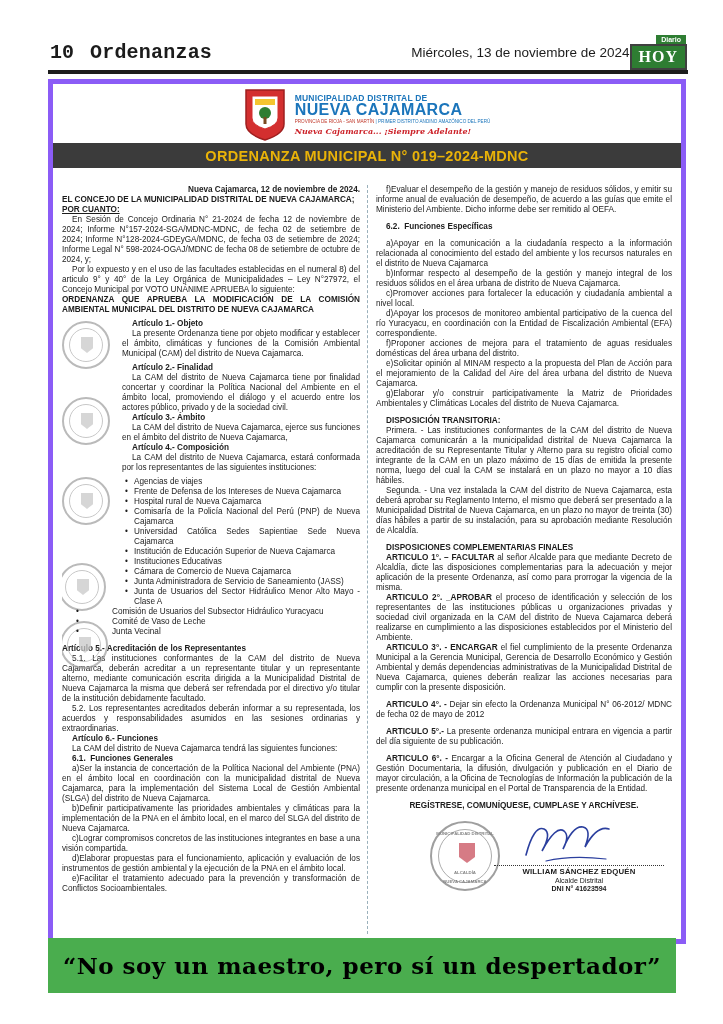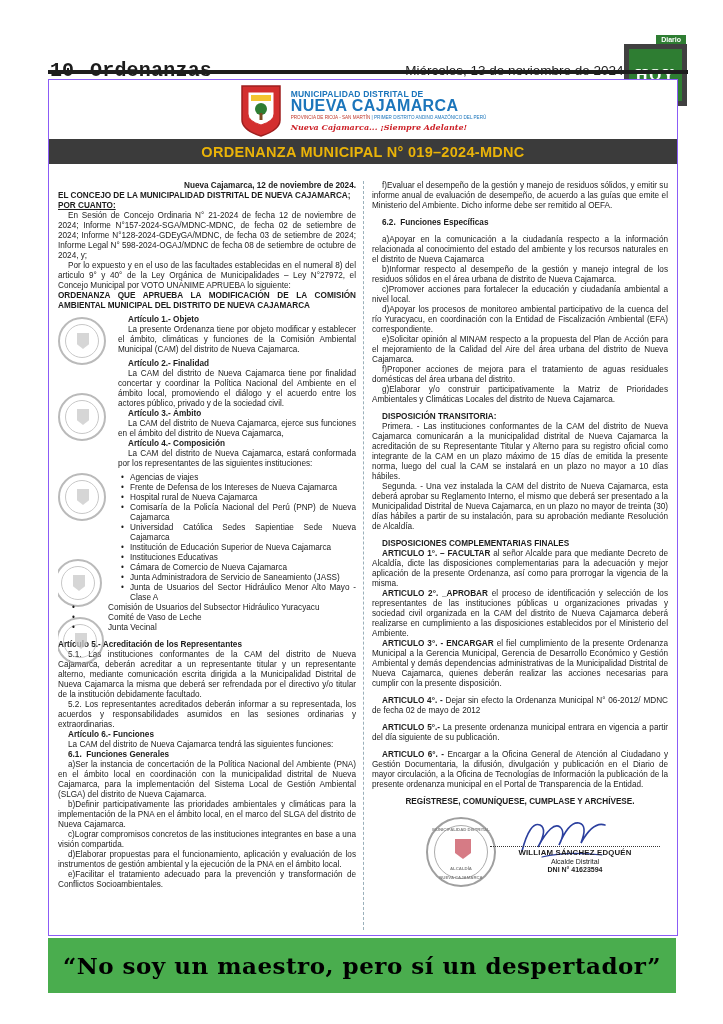--- a/index.html
+++ b/index.html
@@ -9,25 +9,25 @@
   
   .header{position:absolute;top:34px;left:50px;right:36px;display:flex;align-items:center;}
   .hdr-left{display:flex;align-items:baseline;gap:16px;font-family:Liberation Mono, monospace;}
   .hdr-num{font-size:20px;font-weight:bold;}
   .hdr-section{font-size:20px;font-weight:bold;letter-spacing:.2px;}
   .hdr-right{margin-left:auto;display:flex;align-items:center;}
   .hdr-date{font-size:13.5px;}
   .hoy{display:flex;flex-direction:column;align-items:flex-end;}
   .hoy-tab{background:#2e7d32;color:#fff;font-size:7px;font-weight:bold;padding:0 5px;line-height:9px;border:1px solid #fff;border-bottom:none;}
   .hoy-main{background:#2e7d32;color:#fff;font-weight:bold;font-family:"Liberation Serif",serif;
-            font-size:16px;line-height:20px;padding:16px 7px;letter-spacing:1px;border:5px solid #404040;}
+            font-size:16px;line-height:20px;padding:1px 7px;letter-spacing:1px;border:2px solid #404040;}
   .rule{position:absolute;top:70px;left:48px;width:640px;height:4px;background:#1d1d1d;}
 
   
-  .doc{position:absolute;top:79px;left:48px;width:628px;height:855px;border:1px solid #8b5cf6;background:#fff;}
+  .doc{position:absolute;top:79px;left:48px;width:628px;height:855px;border:5px solid #8b5cf6;background:#fff;}
 
   
   .masthead{height:57px;display:flex;align-items:center;justify-content:center;gap:9px;padding-top:2px;}
   .shield{flex:0 0 auto;}
   .mh-text{display:flex;flex-direction:column;line-height:1.05;}
   .mh-line1{color:#1b75bb;font-weight:bold;font-size:8.5px;letter-spacing:.2px;}
   .mh-line2{color:#1b75bb;font-weight:bold;font-size:16px;letter-spacing:.4px;}
   .mh-line3{font-size:4.6px;margin-top:1px;white-space:nowrap;}
   .mh-line3 .a{color:#c0392b;} .mh-line3 .b2{color:#1b75bb;}
   .mh-slogan{color:#cc2229;font-family:"DejaVu Serif",serif;font-style:italic;font-weight:bold;font-size:8px;margin-top:2px;}
@@ -66,21 +66,21 @@
   
   .sig{position:relative;height:88px;margin-top:6px;}
   .sig-stamp{position:absolute;left:54px;top:4px;width:70px;height:70px;border-radius:50%;
              border:2px solid #8f8f8f;box-sizing:border-box;opacity:.85;}
   .sig-stamp::before{content:"";position:absolute;inset:6px;border-radius:50%;border:1px solid #9d9d9d;}
   .sig-stamp-txt{position:absolute;width:100%;text-align:center;font-size:4.3px;color:#6e6e6e;font-weight:bold;}
   .st-top{top:8px;} .st-mid{top:47px;} .st-bot{top:56px;}
   .sig-crest{position:absolute;left:27px;top:20px;width:16px;height:20px;background:#b23;opacity:.7;
         clip-path:polygon(0 0,100% 0,100% 70%,50% 100%,0 70%);}
   .sig-script{position:absolute;left:140px;top:0;}
-  .sig-lines{position:absolute;left:118px;top:33px;width:170px;text-align:center;}
+  .sig-lines{position:absolute;left:118px;top:48px;width:170px;text-align:center;}
   .sig-dots{border-top:1.5px dotted #333;margin-bottom:1px;}
   .sig-name{font-size:7.8px;font-weight:bold;letter-spacing:.2px;}
   .sig-title{font-size:7px;}
   .sig-dni{font-size:7px;font-weight:bold;}
 
   
   .quote{position:absolute;top:938px;left:48px;width:628px;height:55px;background:#4aad4e;
          color:#000000;display:flex;align-items:center;justify-content:center;
          font-family:"DejaVu Serif",serif;font-weight:bold;font-size:23px;letter-spacing:.5px;}
 </style>
@@ -181,22 +181,22 @@
       </div>
 
       <div class="col col-right">
         <div>
             <div class="para">f)Evaluar el desempeño de la gestión y manejo de residuos sólidos, y emitir su informe anual de evaluación de desempeño, de acuerdo a las guías que emite el Ministerio del Ambiente. Dicho informe debe ser remitido al OEFA.</div>
             <div class="para b gap2">6.2.&nbsp; Funciones Específicas</div>
             <div class="para gap2">a)Apoyar en la comunicación a la ciudadanía respecto a la información relacionada al conocimiento del estado del ambiente y los recursos naturales en el distrito de Nueva Cajamarca</div>
             <div class="para">b)Informar respecto al desempeño de la gestión y manejo integral de los residuos sólidos en el área urbana de distrito de Nueva Cajamarca.</div>
             <div class="para">c)Promover acciones para fortalecer la educación y ciudadanía ambiental a nivel local.</div>
             <div class="para">d)Apoyar los procesos de monitoreo ambiental participativo de la cuenca del río Yuracyacu, en coordinación con la Entidad de Fiscalización Ambiental (EFA) correspondiente.</div>
+            <div class="para">f)Proponer acciones de mejora para el tratamiento de aguas residuales domésticas del área urbana del distrito.</div>
             <div class="para">e)Solicitar opinión al MINAM respecto a la propuesta del Plan de Acción para el mejoramiento de la Calidad del Aire del área urbana del distrito de Nueva Cajamarca.</div>
-            <div class="para">f)Proponer acciones de mejora para el tratamiento de aguas residuales domésticas del área urbana del distrito.</div>
             <div class="para">g)Elaborar y/o construir participativamente la Matriz de Prioridades Ambientales y Climáticas Locales del distrito de Nueva Cajamarca.</div>
             <div class="para b gap2">DISPOSICIÓN TRANSITORIA:</div>
             <div class="para">Primera. - Las instituciones conformantes de la CAM del distrito de Nueva Cajamarca comunicarán a la municipalidad distrital de Nueva Cajamarca la acreditación de su Representante Titular y Alterno para su registro oficial como integrante de la CAM en un plazo máximo de 15 días de emitida la presente norma, luego del cual la CAM se instalará en un plazo no mayor a 10 días hábiles.</div>
             <div class="para">Segunda. - Una vez instalada la CAM del distrito de Nueva Cajamarca, esta deberá aprobar su Reglamento Interno, el mismo que deberá ser presentado a la Municipalidad Distrital de Nueva Cajamarca, en un plazo no mayor de treinta (30) días hábiles a partir de su instalación, para su aprobación mediante Resolución de Alcaldía.</div>
             <div class="para b gap2">DISPOSICIONES COMPLEMENTARIAS FINALES</div>
             <div class="para"><strong>ARTICULO 1°. – FACULTAR </strong>al señor Alcalde para que mediante Decreto de Alcaldía, dicte las disposiciones complementarias para la adecuación y mejor aplicación de la presente Ordenanza, así como para prorrogar la vigencia de la misma.</div>
             <div class="para"><strong>ARTICULO 2°. _APROBAR </strong>el proceso de identificación y selección de los representantes de las instituciones públicas u organizaciones privadas y sociedad civil organizada en la CAM del distrito de Nueva Cajamarca deberá realizarse en cumplimiento a las disposiciones establecidos por el Ministerio del Ambiente.</div>
             <div class="para"><strong>ARTICULO 3°. - ENCARGAR </strong>el fiel cumplimiento de la presente Ordenanza Municipal a la Gerencia Municipal, Gerencia de Desarrollo Económico y Gestión Ambiental y demás dependencias administrativas de la Municipalidad Distrital de Nueva Cajamarca, quienes deberán realizar las acciones necesarias para cumplir con la presente disposición.</div>
             <div class="para gap2"><strong>ARTICULO 4°. - </strong>Dejar sin efecto la Ordenanza Municipal N° 06-2012/ MDNC de fecha 02 de mayo de 2012</div>
             <div class="para gap2"><strong>ARTICULO 5°.- </strong>La presente ordenanza municipal entrara en vigencia a partir del día siguiente de su publicación.</div>

